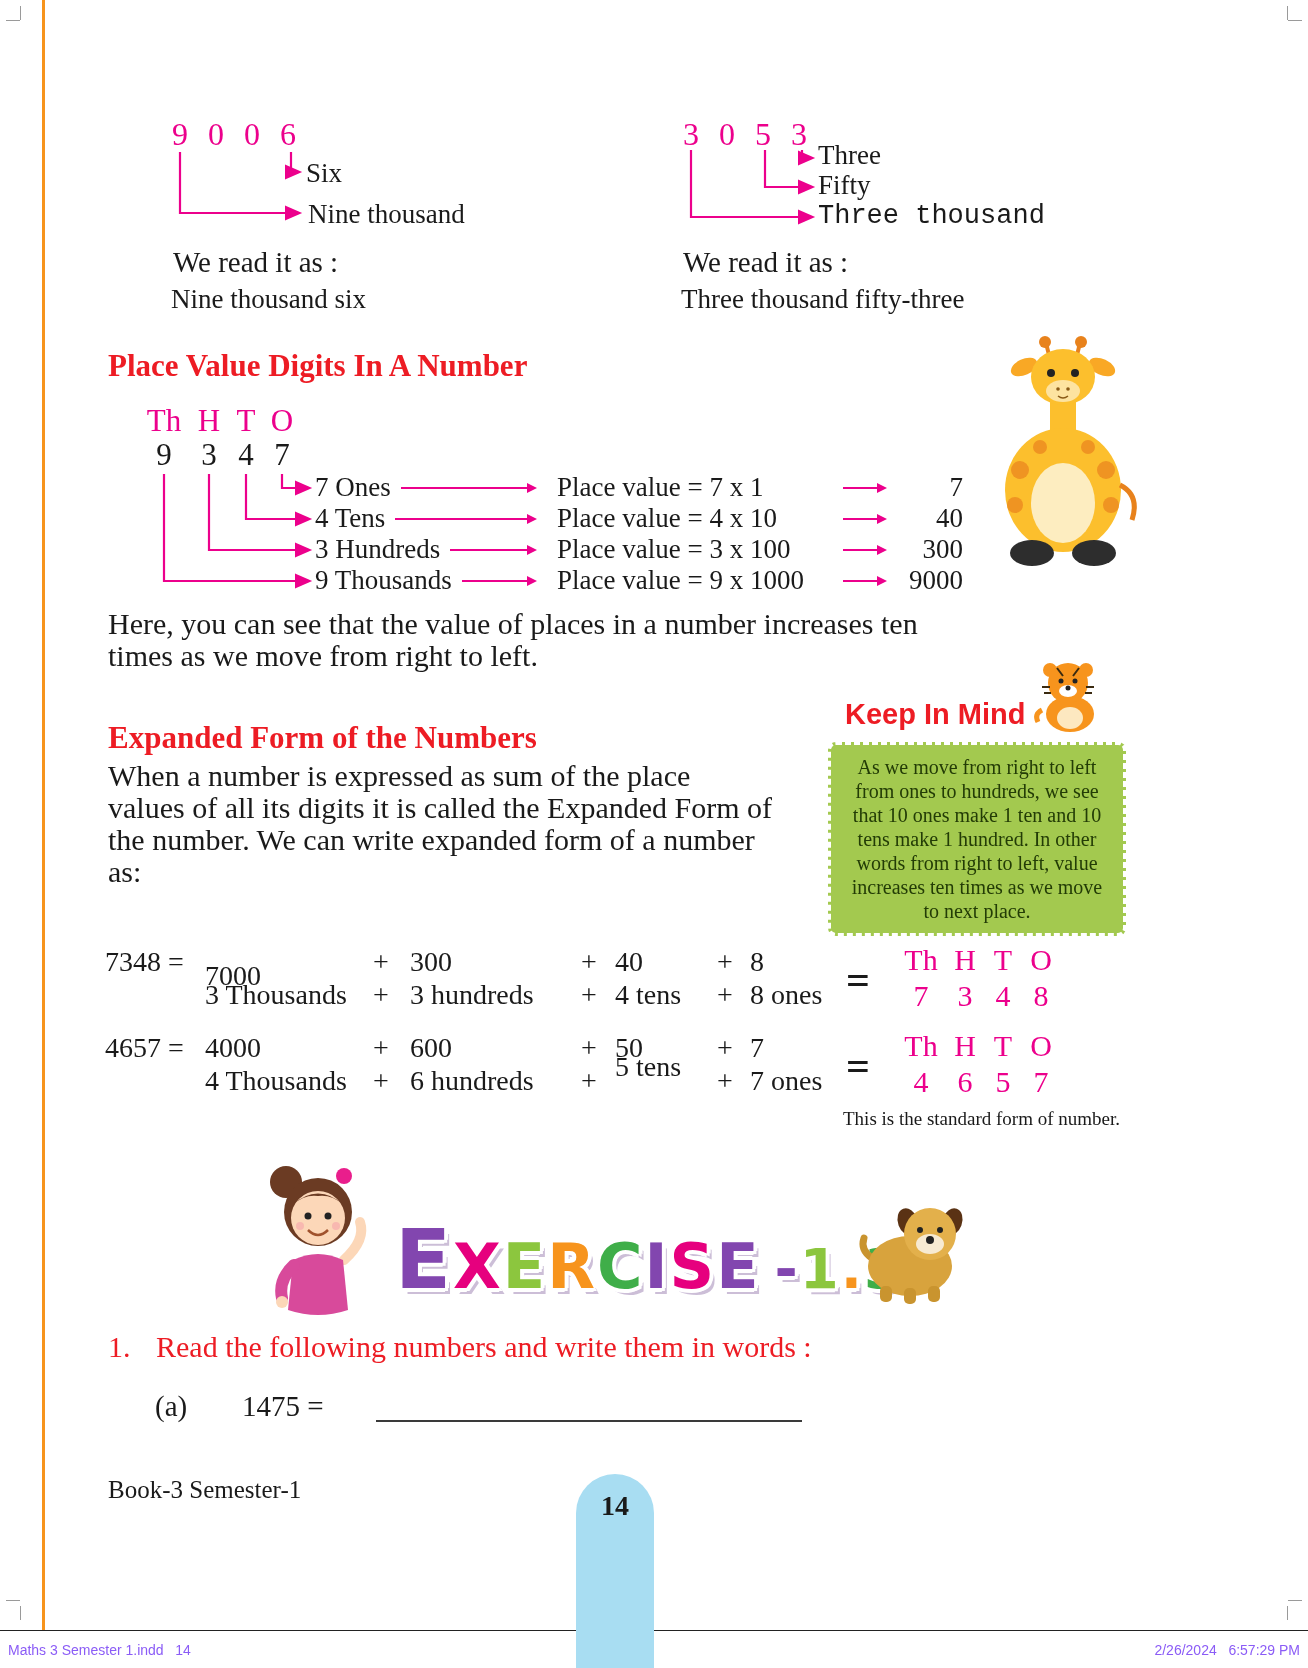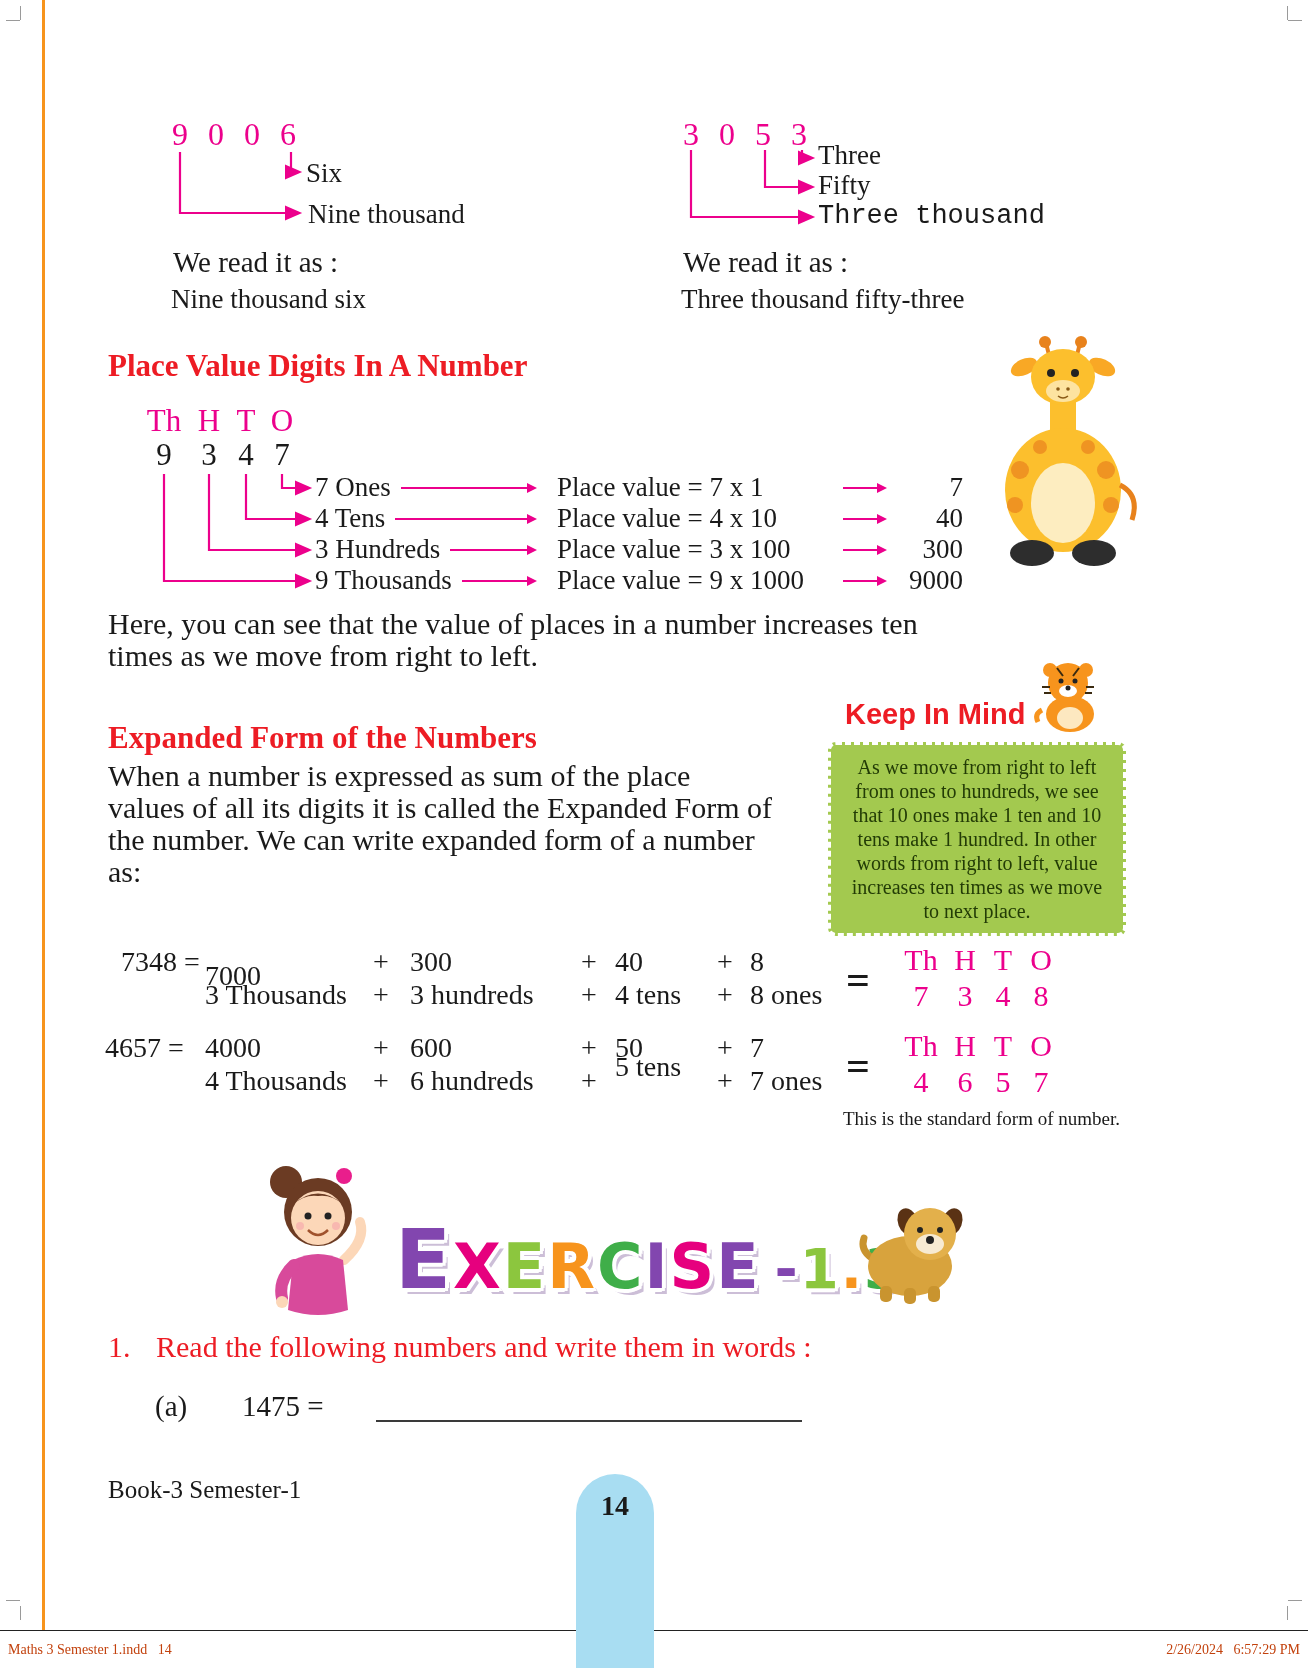--- a/index.html
+++ b/index.html
@@ -27,21 +27,21 @@
   .kim-box{background:#a3c94f;border:3px dashed #ffffff;border-radius:8px;box-sizing:border-box;
            padding:10px 12px;text-align:center;font-size:20px;line-height:24px;color:#233c06;width:298px;}
   .ex-cell{position:absolute;font-size:28px;white-space:nowrap;}
   .mini-thto{display:grid;grid-template-columns:50px 38px 38px 38px;text-align:center;font-size:30px;line-height:36px;color:#ec008c;}
   .equals-big{font-size:42px;font-weight:bold;}
   .bubble{font-family:"DejaVu Sans",sans-serif;font-weight:bold;letter-spacing:2px;
     text-shadow:-3px -3px 0 #fff,3px -3px 0 #fff,-3px 3px 0 #fff,3px 3px 0 #fff,
                 0 -4px 0 #fff,0 4px 0 #fff,-4px 0 0 #fff,4px 0 0 #fff,5px 6px 0 rgba(110,70,140,.35);}
   .bubble span{display:inline-block;}
   .crop{position:absolute;background:#9a9a9a;}
-  .small-sans{font-family:Liberation Serif, serif;font-size:14px;color:#c2410c;white-space:pre;text-align:right;}
+  .small-sans{font-family:Liberation Sans, sans-serif;font-size:14px;color:#8b5cf6;white-space:pre;text-align:right;}
   .blank-line{border-bottom:2px solid #3a3a3a;}
   .page-tab{background:#a8ddf2;border-radius:39px 39px 0 0;text-align:center;z-index:5;}
 </style>
 </head>
 <body>
 
 <div id="page">
 
   <div class="crop" style="left:6px;top:20px;width:14px;height:1px;"></div>
   <div class="crop" style="left:20px;top:6px;width:1px;height:14px;"></div>
@@ -202,21 +202,21 @@
     <circle cx="33" cy="25" r="2.5" fill="#222"></circle>
       <circle cx="47" cy="25" r="2.5" fill="#222"></circle>
     <ellipse cx="40" cy="35" rx="9" ry="6" fill="#fff"></ellipse>
     <circle cx="40" cy="32" r="2.5" fill="#222"></circle>
     <path d="M22 31 h-8 M58 31 h8 M23 37 h-7 M57 37 h7" stroke="#3a2a10" stroke-width="2"></path>
     <path d="M14 54 q-8 4 -4 12" stroke="#f7941d" stroke-width="5" fill="none"></path>
   </svg>
   <div class="abs kim-box" style="left:828px;top:742px;">As we move from right to left from ones to hundreds, we see that 10 ones make 1 ten and 10 tens make 1 hundred. In other words from right to left, value increases ten times as we move to next place.</div>
 
   <div class="abs" style="left:105px;top:946px;width:760px;height:72px;">
-    <span class="ex-cell" style="left:16px;top:0;">7348 =</span>
+    <span class="ex-cell" style="left:0;top:0;">7348 =</span>
     <span class="ex-cell" style="left:100px;top:14px;">7000</span>
     <span class="ex-cell" style="left:268px;top:0;">+</span>
     <span class="ex-cell" style="left:305px;top:0;">300</span>
     <span class="ex-cell" style="left:476px;top:0;">+</span>
     <span class="ex-cell" style="left:510px;top:0;">40</span>
     <span class="ex-cell" style="left:612px;top:0;">+</span>
     <span class="ex-cell" style="left:645px;top:0;">8</span>
     <span class="ex-cell" style="left:100px;top:33px;">3 Thousands</span>
     <span class="ex-cell" style="left:268px;top:33px;">+</span>
     <span class="ex-cell" style="left:305px;top:33px;">3 hundreds</span>

